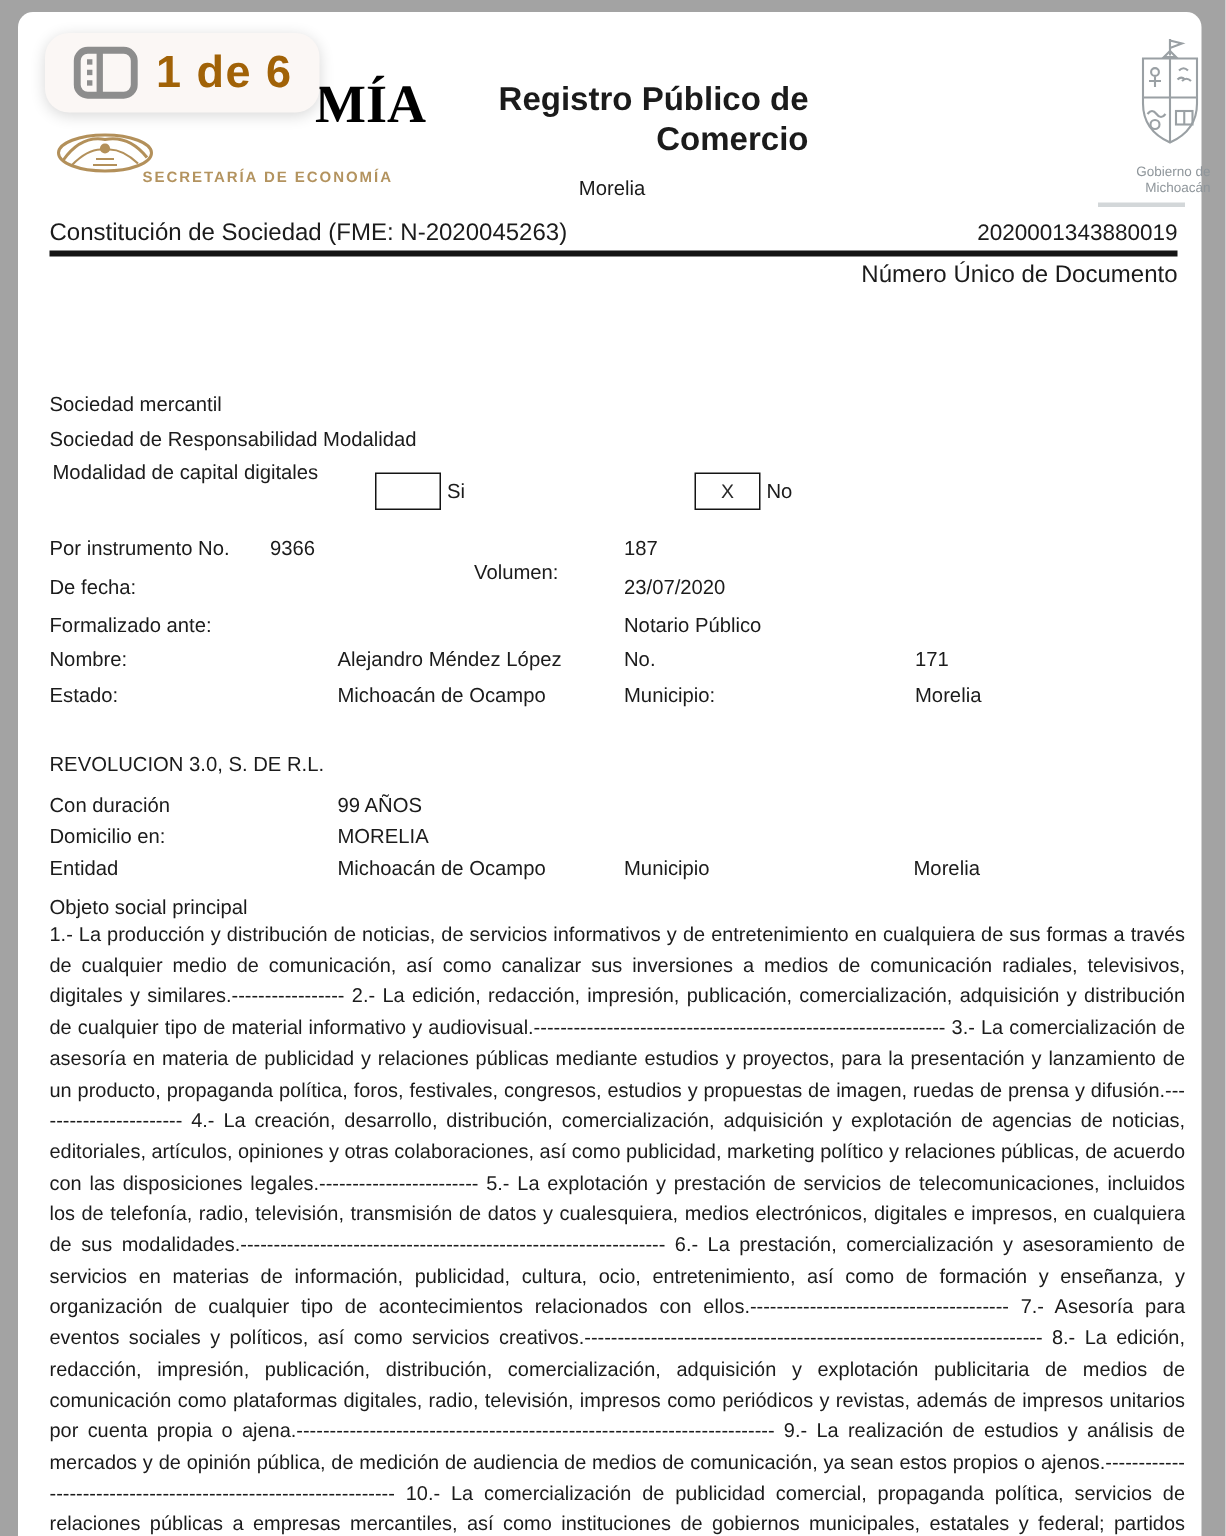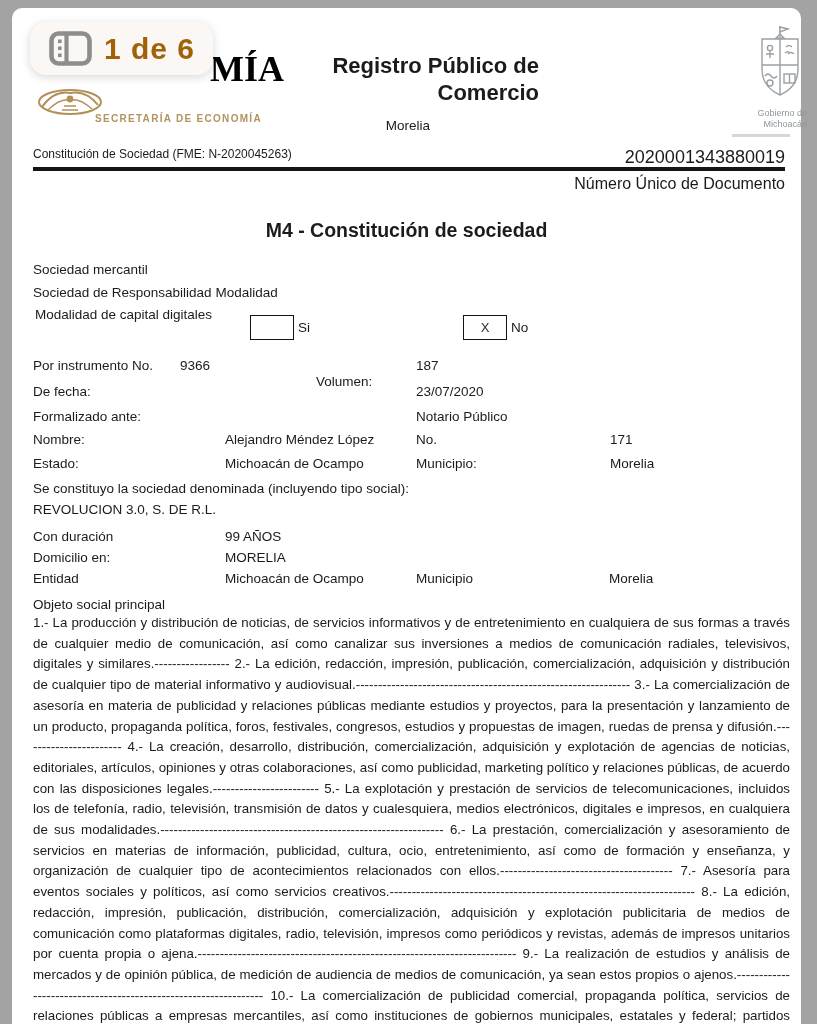--- a/index.html
+++ b/index.html
@@ -42,22 +42,22 @@
   .reg-title {
     position:absolute; left:265px; top:44px; width:262px; text-align:right;
     font-weight:bold; font-size:22px; line-height:27px; white-space:normal;
   }
   .reg-sub { position:absolute; left:265px; top:110px; width:262px; text-align:center; font-size:13.5px; }
   .mich { position:absolute; left:703px; top:16px; width:92px; text-align:right; }
   .mich-name { font-size:9px; line-height:11px; color:#8f969b; margin-top:2px; }
   .mich-tag { width:58px; height:3px; background:#d3d7d9; margin:4px auto 0 auto; }
 
   
-  .doc-left  { left:21px; top:139px; font-size:12px; }
-  .doc-num   { right:16px; top:139px; font-size:18px; }
+  .doc-left  { left:21px; top:139px; font-size:16px; }
+  .doc-num   { right:16px; top:139px; font-size:15px; }
   .rule      { position:absolute; left:21px; top:159px; width:752px; height:4px; background:#141414; }
   .doc-cap   { right:16px; top:167px; font-size:16px; }
 
   .m4-title { position:absolute; left:0; top:211px; width:100%; text-align:center; font-size:19.5px; font-weight:bold; }
 
   .cb {
     position:absolute; width:44px; height:25px; border:1.5px solid #141414;
     text-align:center; font-size:13px; line-height:23px; color:#2a2a2a;
   }
 
@@ -108,21 +108,20 @@
       <div>Michoacán</div>
     </div>
     <div class="mich-tag"></div>
   </div>
 
   <span class="abs doc-left">Constitución de Sociedad (FME: N-2020045263)</span>
   <span class="abs doc-num">2020001343880019</span>
   <div class="rule"></div>
   <span class="abs doc-cap">Número Único de Documento</span>
 
-  <div class="m4-title">M4 - Constitución de sociedad</div>
 
   <span class="abs fs b" style="left:21px; top:254px">Sociedad mercantil</span>
   <span class="abs fs" style="left:21px; top:277px">Sociedad de Responsabilidad Modalidad</span>
   <span class="abs fs b" style="left:23px; top:299px">Modalidad de capital digitales</span>
 
   <div class="cb" style="left:238px; top:307px"></div>
   <span class="abs fs b" style="left:286px; top:312px">Si</span>
   <div class="cb" style="left:451px; top:307px">X</div>
   <span class="abs fs b" style="left:499px; top:312px">No</span>
 
@@ -140,21 +139,20 @@
   <span class="abs fs b" style="left:21px;  top:424px">Nombre:</span>
   <span class="abs fs" style="left:213px; top:424px">Alejandro Méndez López</span>
   <span class="abs fs b" style="left:404px; top:424px">No.</span>
   <span class="abs fs" style="left:598px; top:424px">171</span>
 
   <span class="abs fs b" style="left:21px;  top:448px">Estado:</span>
   <span class="abs fs" style="left:213px; top:448px">Michoacán de Ocampo</span>
   <span class="abs fs b" style="left:404px; top:448px">Municipio:</span>
   <span class="abs fs" style="left:598px; top:448px">Morelia</span>
 
-  <span class="abs fs b" style="left:21px; top:473px">Se constituyo la sociedad denominada (incluyendo tipo social):</span>
   <span class="abs fs" style="left:21px; top:494px">REVOLUCION 3.0, S. DE R.L.</span>
 
   <span class="abs fs b" style="left:21px;  top:521px">Con duración</span>
   <span class="abs fs" style="left:213px; top:521px">99 AÑOS</span>
 
   <span class="abs fs b" style="left:21px;  top:542px">Domicilio en:</span>
   <span class="abs fs" style="left:213px; top:542px">MORELIA</span>
 
   <span class="abs fs b" style="left:21px;  top:563px">Entidad</span>
   <span class="abs fs" style="left:213px; top:563px">Michoacán de Ocampo</span>

